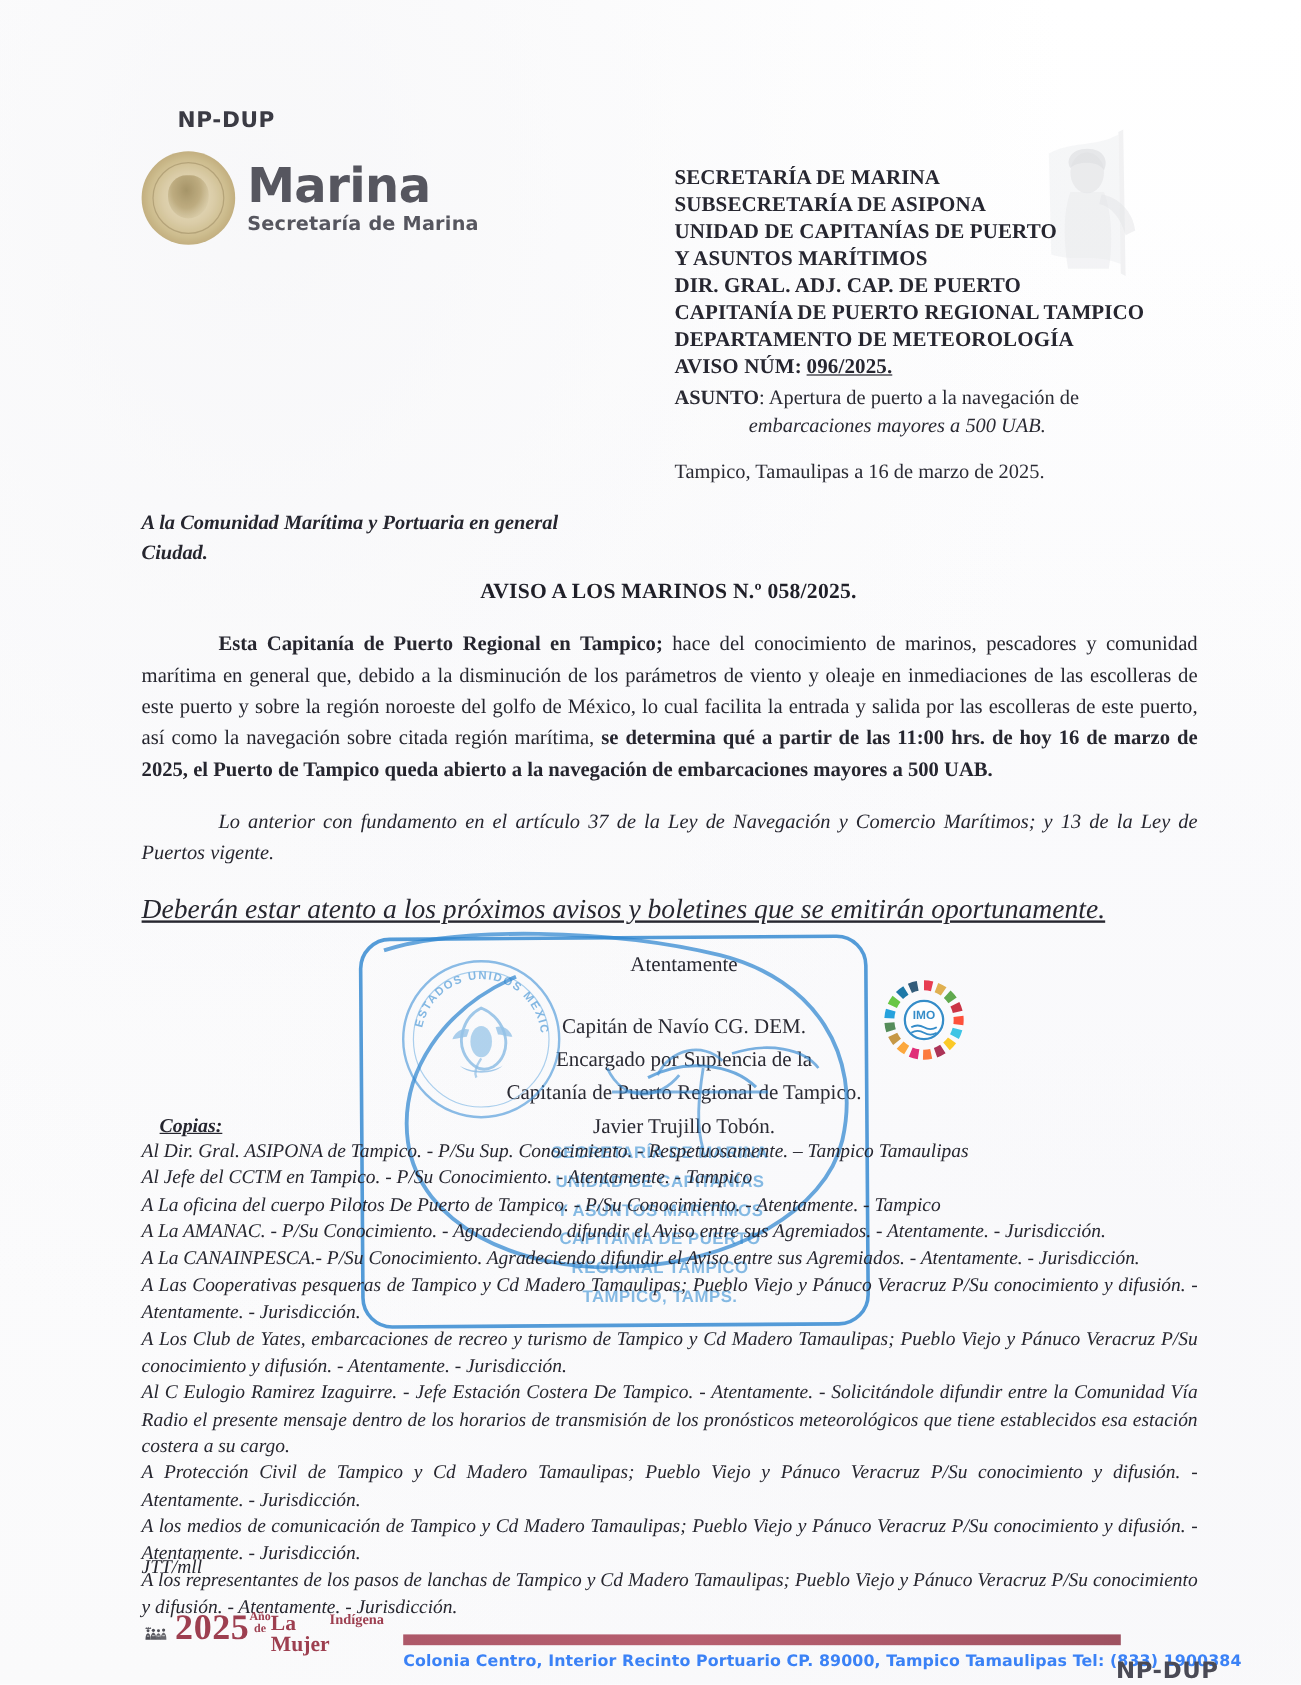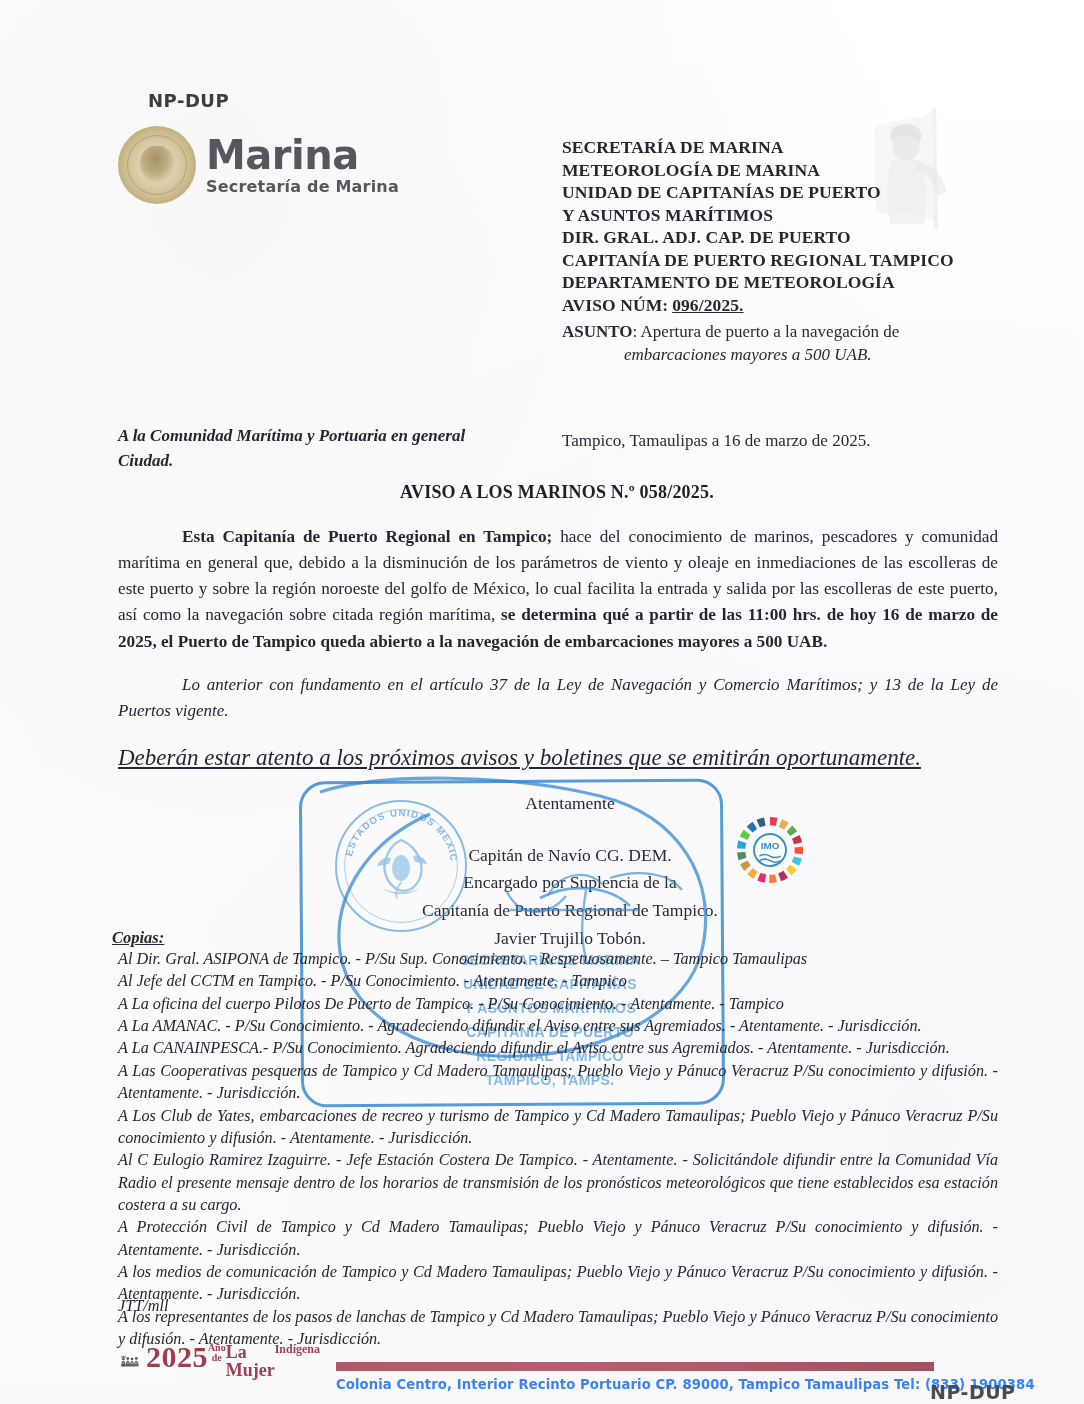--- a/index.html
+++ b/index.html
@@ -150,21 +150,20 @@
   }
   .asunto b { font-weight: bold; }
   .asunto .l2 { display: block; padding-left: 62px; font-style: italic; }
 
   .place-date {
     position: absolute;
     left: 562px;
     top: 383px;
     font-size: 17px;
     color: #2a2a33;
-    margin-top: 48px;
   }
 
   
   .addressee {
     position: absolute;
     left: 118px;
     top: 424px;
     font-style: italic;
     font-weight: bold;
     font-size: 17px;
@@ -324,21 +323,21 @@
     left: 732px;
     top: 812px;
     width: 76px;
     height: 76px;
     opacity: 0.88;
   }
 
   
   .copias-head {
     position: absolute;
-    left: 112px;
+    left: 133px;
     top: 928px;
     font-size: 16.5px;
     font-weight: bold;
     font-style: italic;
     text-decoration: underline;
     color: #26262f;
   }
   .copias-list {
     position: absolute;
     left: 118px;
@@ -426,21 +425,21 @@
     <path d="M12 28 C30 18, 50 22, 66 14 L70 12 L72 120 L66 118 C50 112, 32 118, 14 112 Z" fill="#9aa0ad" opacity="0.45"></path>
     <path d="M70 10 L74 8 L76 130 L72 128 Z" fill="#6d7380" opacity="0.5"></path>
     <ellipse cx="44" cy="44" rx="14" ry="17" fill="#5c6270" opacity="0.55"></ellipse>
     <path d="M30 40 C26 34, 30 24, 44 24 C58 24, 62 34, 58 42 C54 34, 36 34, 30 40 Z" fill="#4a505d" opacity="0.65"></path>
     <path d="M30 60 C24 76, 24 100, 28 124 L62 124 C66 100, 64 76, 58 60 Z" fill="#7b8290" opacity="0.45"></path>
     <path d="M56 62 C70 64, 82 76, 84 92 L76 96 C72 82, 64 72, 54 70 Z" fill="#6b7280" opacity="0.5"></path>
   </svg>
 
   <div class="header-block">
     <div>SECRETARÍA DE MARINA</div>
-    <div>METEOROLOGÍA DE MARINA</div>
+    <div>SUBSECRETARÍA DE ASIPONA</div>
     <div>UNIDAD DE CAPITANÍAS DE PUERTO</div>
     <div>Y ASUNTOS MARÍTIMOS</div>
     <div>DIR. GRAL. ADJ. CAP. DE PUERTO</div>
     <div>CAPITANÍA DE PUERTO REGIONAL TAMPICO</div>
     <div>DEPARTAMENTO DE METEOROLOGÍA</div>
     <div class="aviso-num-line">
       <span>AVISO NÚM:</span><span class="aviso-num-value">096/2025.</span>
     </div>
   </div>
 

